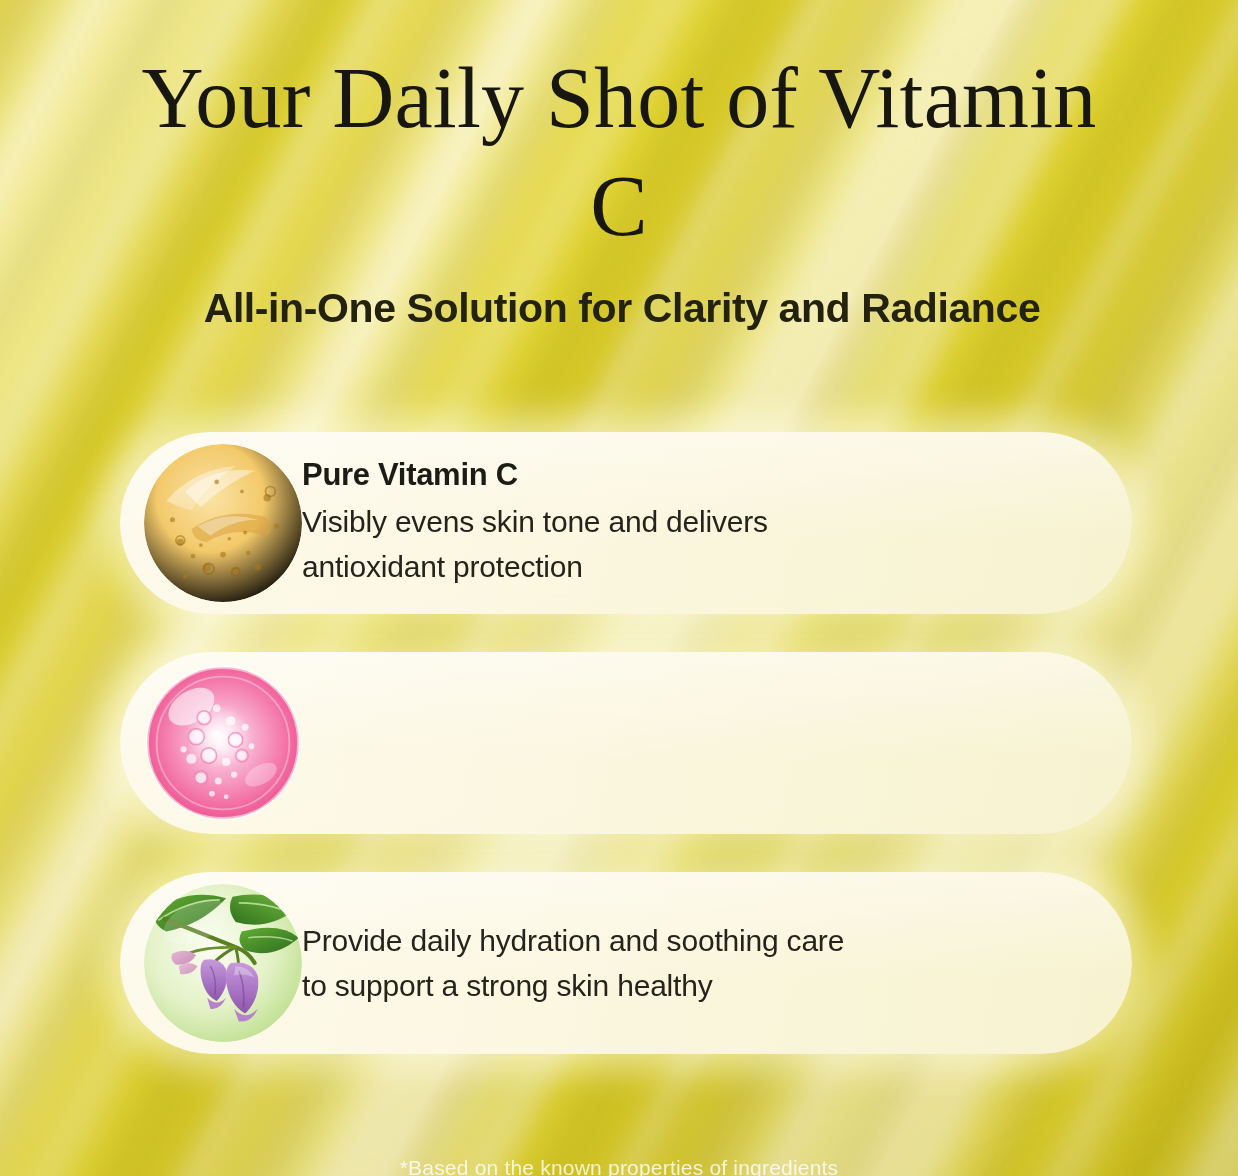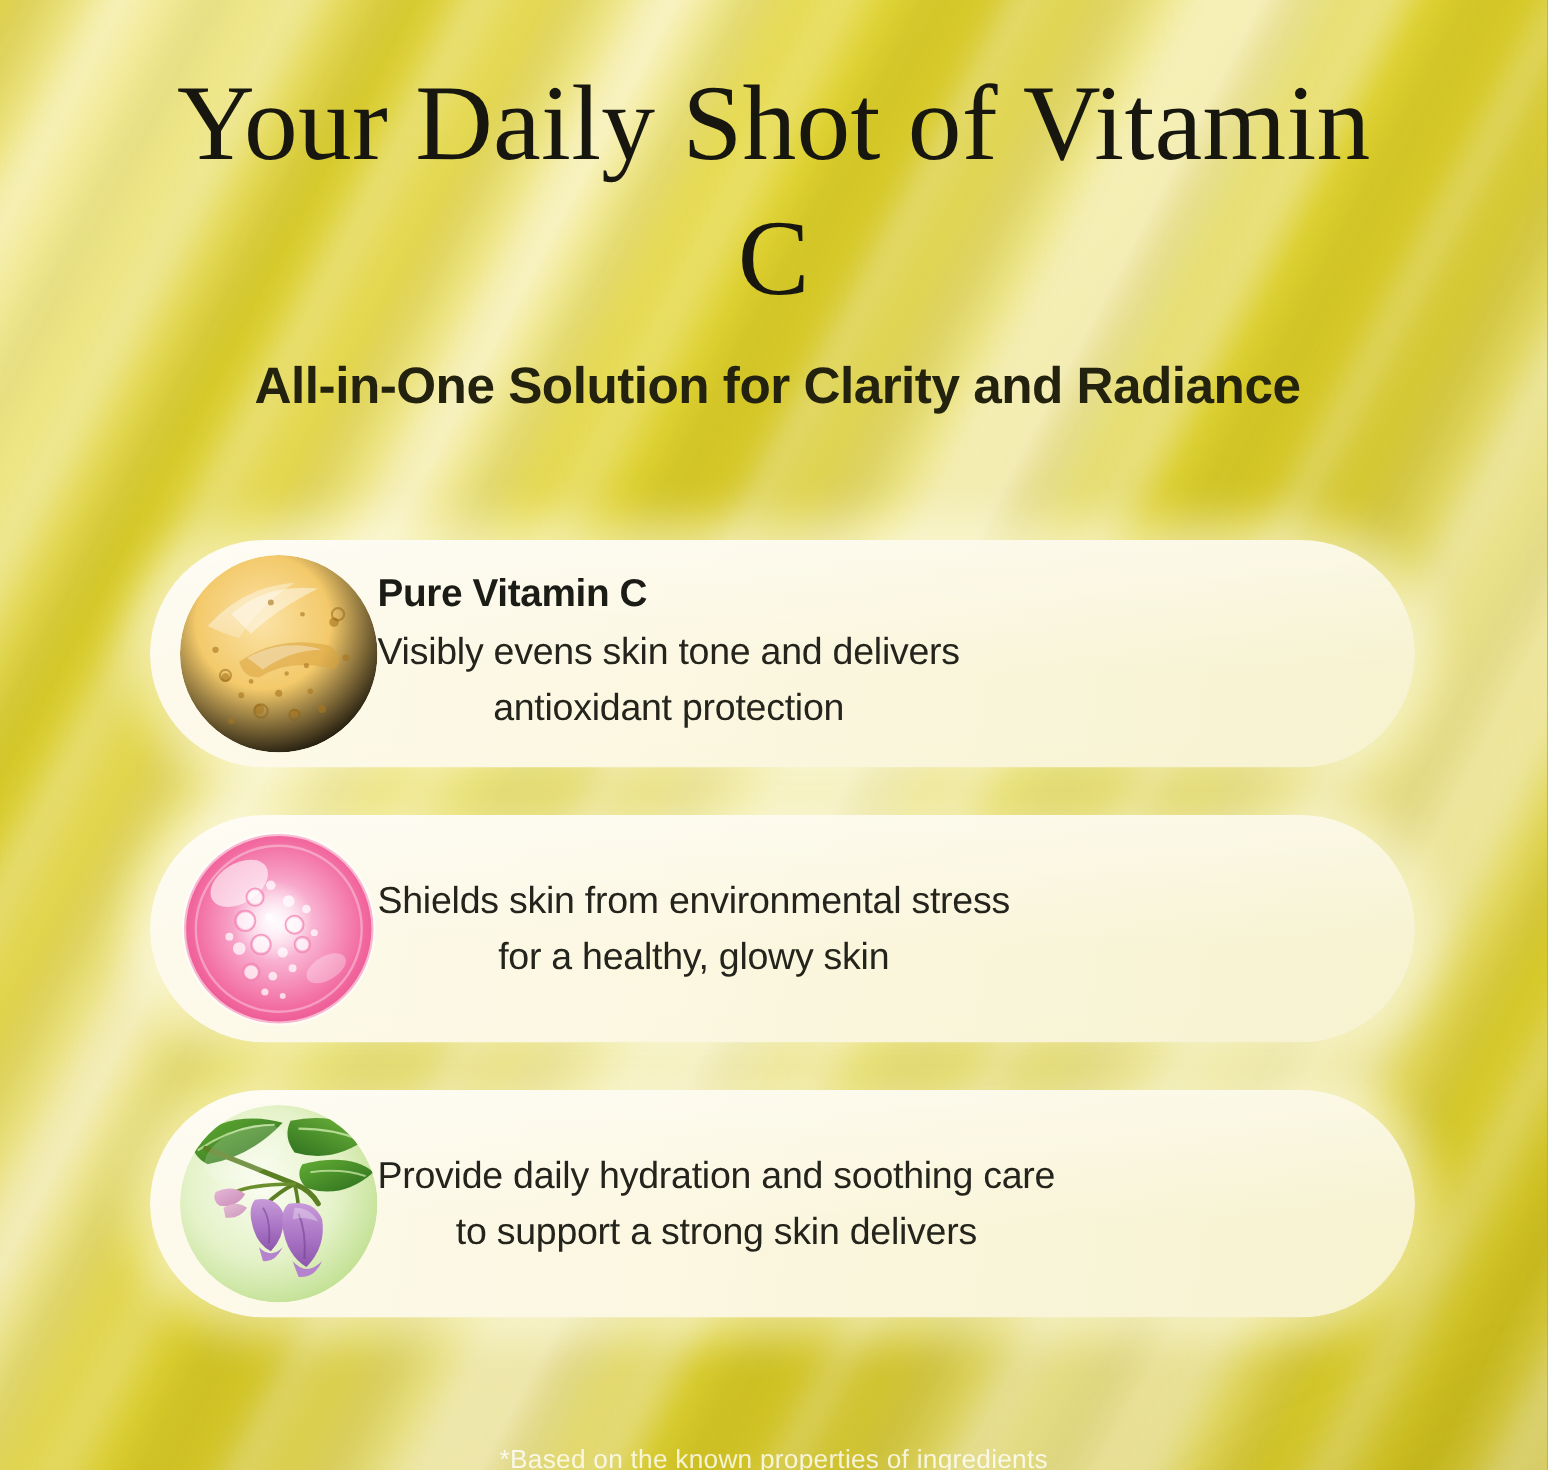--- a/index.html
+++ b/index.html
@@ -9,21 +9,21 @@
   }
   body {
     font-family: "Liberation Sans", sans-serif;
   }
 
   #poster {
     position: relative;
     width: 1238px;
     height: 1176px;
     overflow: hidden;
-    background: #8b5cf6;
+    background: #4d7c0f;
   }
 
   
   .bg-layer {
     position: absolute;
     inset: -20%;
     pointer-events: none;
   }
   .bg-base {
     background:
@@ -167,21 +167,20 @@
     margin: 0 0 5px 0;
   }
   .card-desc {
     font-size: 30px;
     font-weight: normal;
     color: #24241c;
     line-height: 1.5;
     letter-spacing: -0.2px;
     margin: 0;
     white-space: pre-line;
-    text-align: center;
   }
 
   
   .footnote {
     position: absolute;
     left: 0; right: 0;
     bottom: -4px;
     text-align: center;
     font-size: 21px;
     color: rgba(255,255,255,0.80);
@@ -304,22 +303,20 @@
             <circle cx="38" cy="34" r="4.4"></circle>
               <circle cx="33" cy="46" r="5.2"></circle>
             <circle cx="41" cy="58" r="5.0"></circle>
               <circle cx="58" cy="48" r="4.6"></circle>
             <circle cx="36" cy="72" r="4.4"></circle>
               <circle cx="62" cy="58" r="4.0"></circle>
           </g>
         </svg>
       </div>
       <div class="card-text">
-        <p class="card-desc">Shields skin from environmental stress
-for a healthy, glowy skin</p>
       </div>
     </div>
 
     <div class="card">
       <div class="swatch">
         <svg viewBox="0 0 100 100" aria-hidden="true">
           <defs>
             <radialGradient id="btFill" cx="42%" cy="40%" r="70%">
               <stop offset="0%" stop-color="#fbfdf2"></stop>
               <stop offset="55%" stop-color="#e4f2c8"></stop>
@@ -370,21 +367,21 @@
           <path d="M55 50 Q68 48 72 58 Q74 72 64 82 Q54 76 52 62 Q51 53 55 50 Z" fill="url(#petal)"></path>
           <path d="M60 55 Q64 64 63 78" stroke="#6f3f92" stroke-width="1" fill="none" opacity="0.55"></path>
           <path d="M57 79 Q64 87 72 79 Q68 88 60 87 Z" fill="#b583cd"></path>
           <path d="M58 52 Q66 52 70 59 Q62 56 57 58 Z" fill="#ffffff" opacity="0.3"></path>
 
           <ellipse cx="33" cy="24" rx="22" ry="12" fill="#ffffff" opacity="0.18" transform="rotate(-24 33 24)"></ellipse>
         </svg>
       </div>
       <div class="card-text">
         <p class="card-desc">Provide daily hydration and soothing care
-to support a strong skin delivers</p>
+to support a strong skin healthy</p>
       </div>
     </div>
 
   </div>
 
   <div class="footnote">*Based on the known properties of ingredients</div>
 
 </div>
 
 </body></html>

